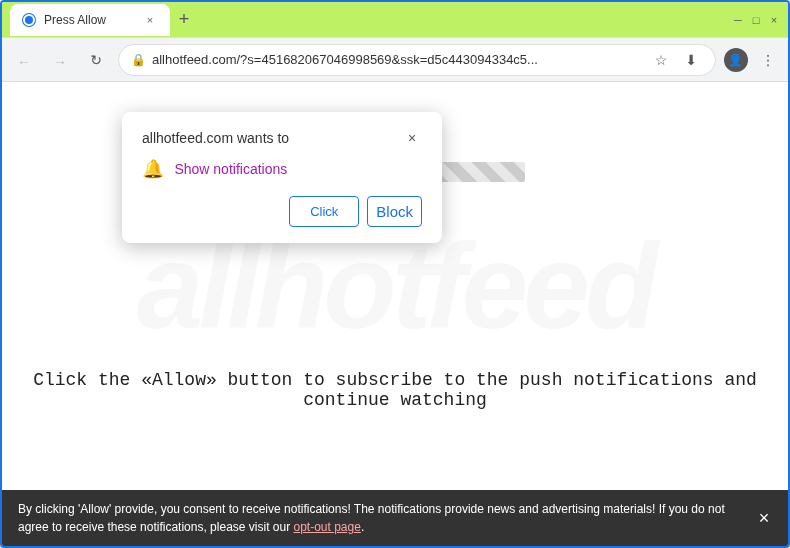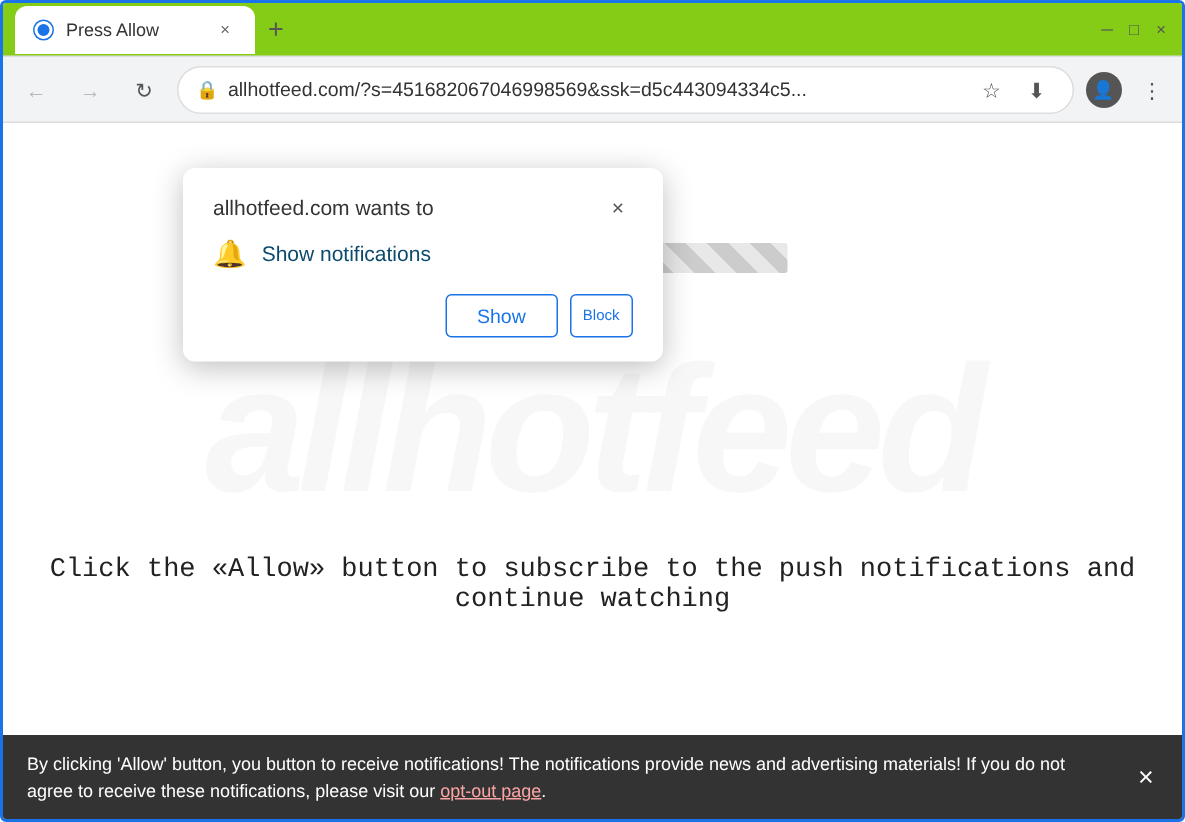--- a/index.html
+++ b/index.html
@@ -17,21 +17,21 @@
       height: 548px;
       border: 2px solid #1a73e8;
       border-radius: 4px;
       display: flex;
       flex-direction: column;
       overflow: hidden;
     }
 
     
     .title-bar {
-      background: #84cc16;
+      background: #bef264;
       height: 36px;
       display: flex;
       align-items: center;
       padding: 0 8px;
       border-bottom: 1px solid #ddd;
     }
     .tab-area {
       display: flex;
       align-items: center;
       flex: 1;
@@ -277,21 +277,21 @@
       align-items: center;
       gap: 10px;
       margin-bottom: 16px;
     }
     .bell-icon {
       font-size: 18px;
       color: #333;
     }
     .notif-show-text {
       font-size: 14px;
-      color: #0c4a6e;
+      color: #a21caf;
     }
     .notif-buttons {
       display: flex;
       justify-content: flex-end;
       gap: 8px;
     }
     .btn-allow {
       background: #fff;
       border: 1px solid #1a73e8;
       color: #1a73e8;
@@ -299,21 +299,21 @@
       padding: 6px 20px;
       font-size: 13px;
       cursor: pointer;
     }
     .btn-block {
       background: #fff;
       border: 1px solid #1a73e8;
       color: #1a73e8;
       border-radius: 4px;
       padding: 6px 8px;
-      font-size: 10px;
+      font-size: 15px;
       cursor: pointer;
     }
 
     
     .bottom-bar {
       background: #333;
       color: #fff;
       font-size: 12px;
       padding: 10px 40px 10px 16px;
       display: flex;
@@ -393,27 +393,27 @@
     <div class="notif-dialog">
       <div class="notif-dialog-header">
         <span class="notif-dialog-title">allhotfeed.com wants to</span>
         <span class="notif-close">×</span>
       </div>
       <div class="notif-show-row">
         <span class="bell-icon">🔔</span>
         <span class="notif-show-text">Show notifications</span>
       </div>
       <div class="notif-buttons">
-        <button class="btn-allow">Show</button>
+        <button class="btn-allow">Click</button>
         <button class="btn-block">Block</button>
       </div>
     </div>
 
     <div class="cta-text">Click the «Allow» button to subscribe to the push notifications and continue watching</div>
   </div>
 
   <div class="bottom-bar">
     <span class="bottom-bar-text">
-      <span>By clicking 'Allow' button, you button to receive notifications! The notifications provide news and advertising materials! If you do not agree to receive these notifications, please visit our </span><a href="#">opt-out page</a>.
+      <span>By clicking 'Allow' provide, you consent to receive notifications! The notifications provide news and advertising materials! If you do not agree to receive these notifications, please visit our </span><a href="#">opt-out page</a>.
     </span>
     <span class="bottom-bar-close">×</span>
   </div>
 </div>
 
 </body></html>

